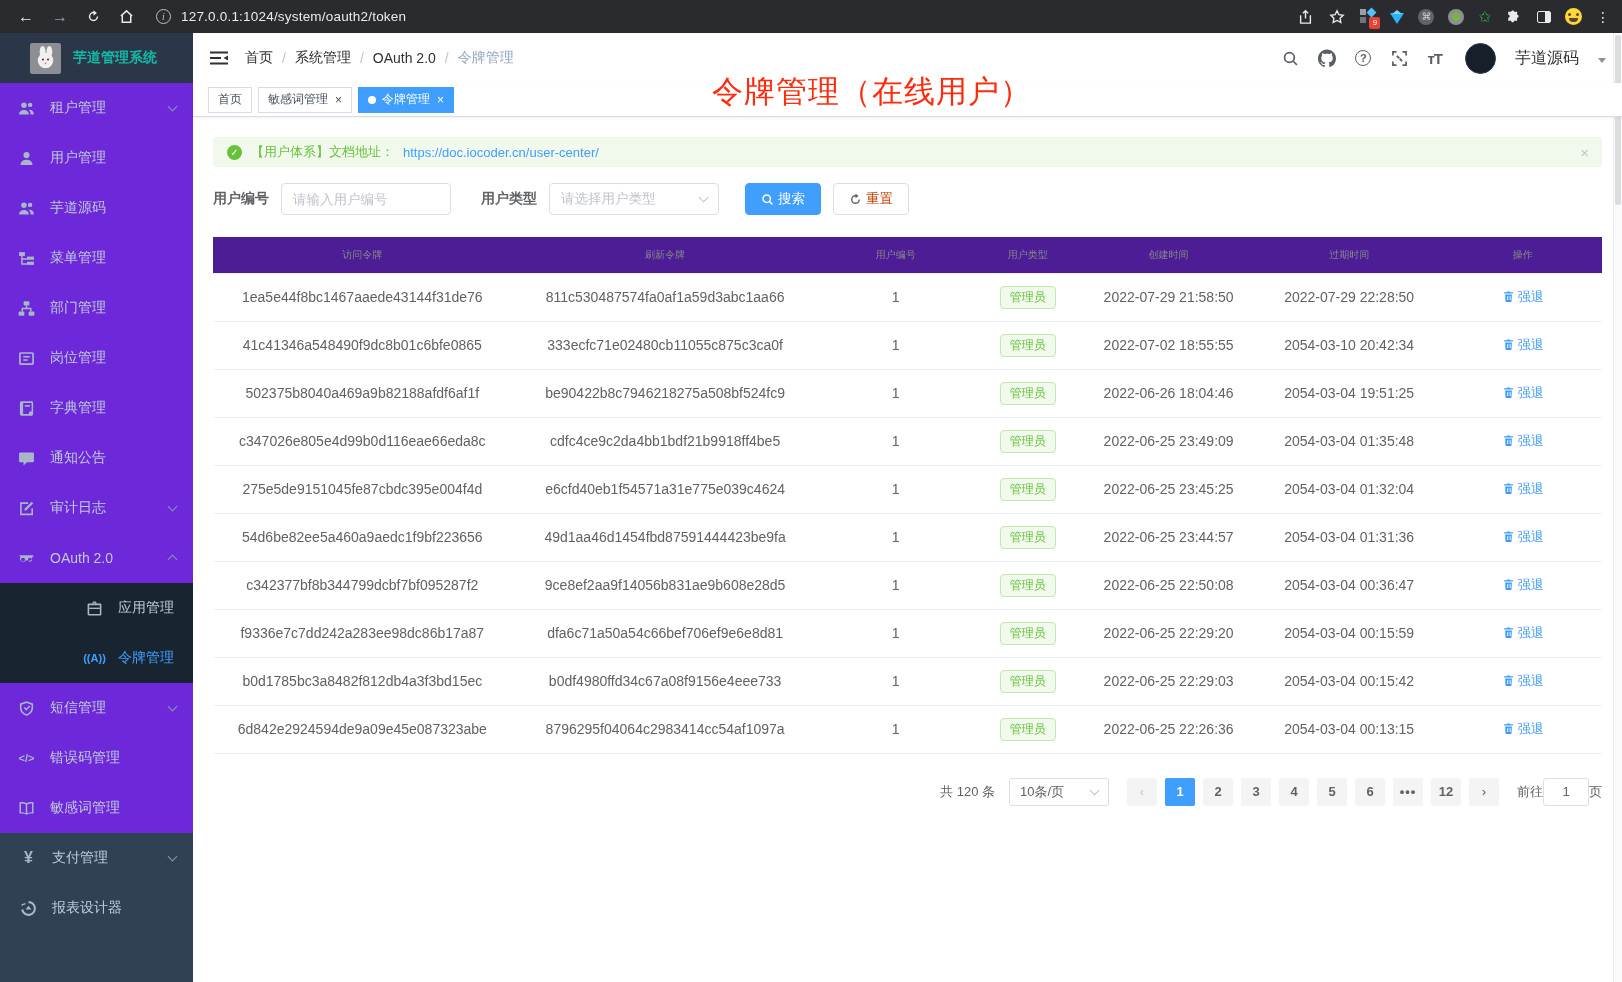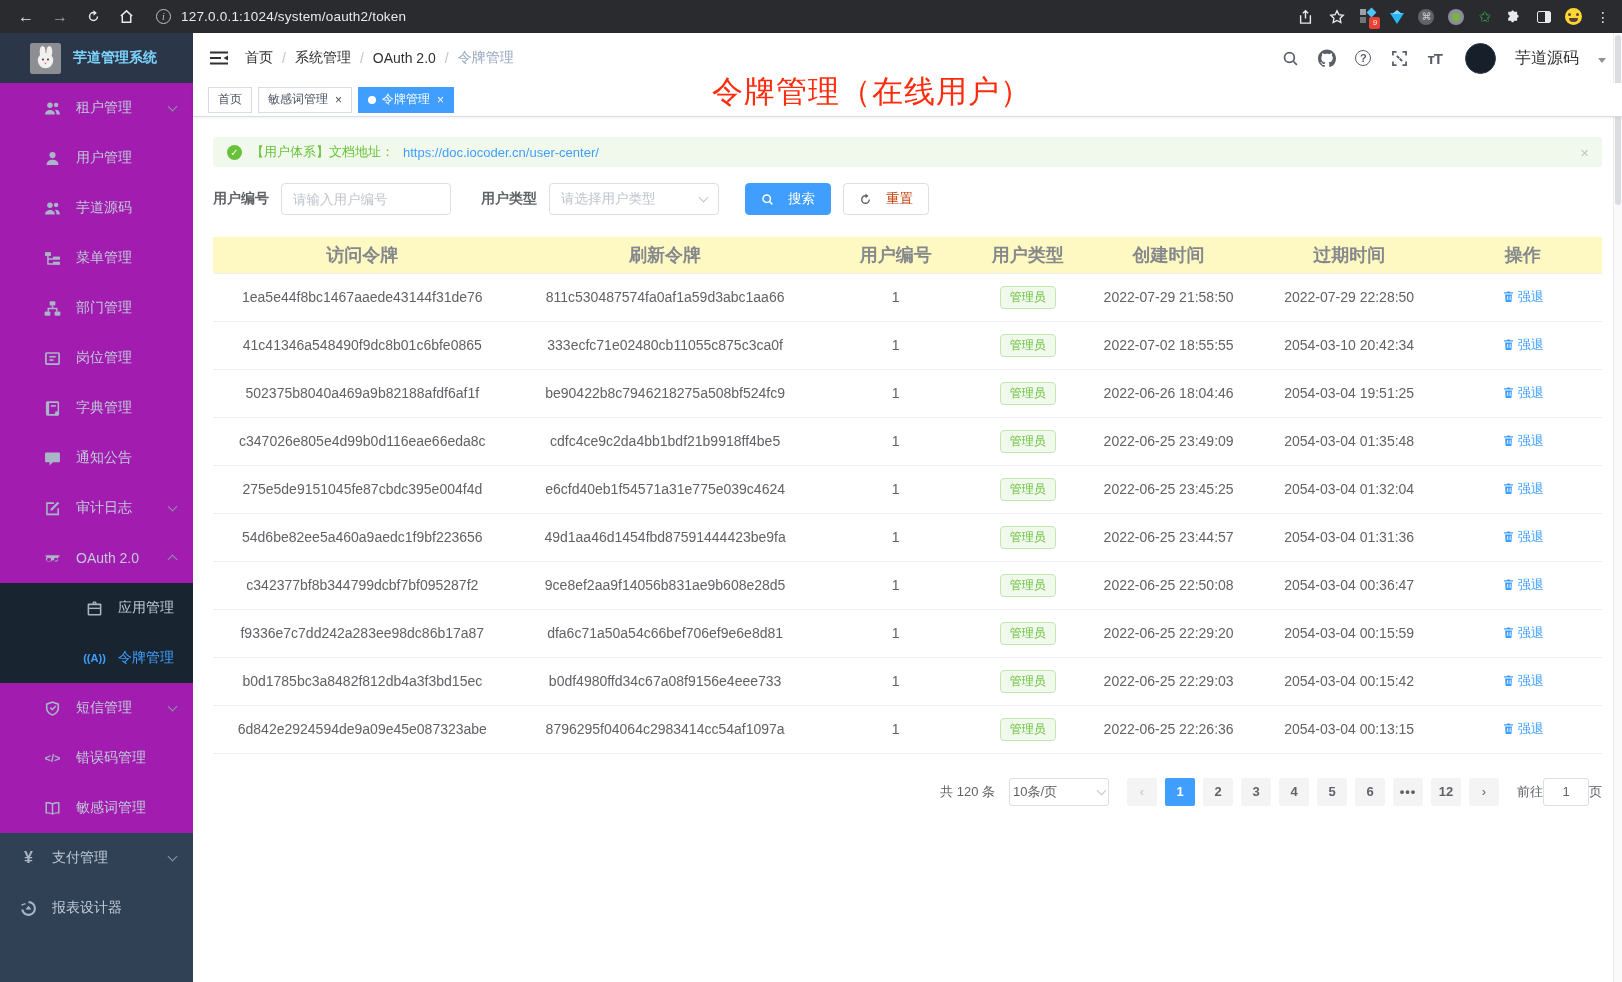--- a/index.html
+++ b/index.html
@@ -32,25 +32,25 @@
   .emoji-face{width:17px;height:17px;border-radius:50%;background:#fdd835;position:relative;}
   .emoji-face:before{content:"";position:absolute;left:3px;top:5px;width:3px;height:3px;border-radius:50%;background:#5d4037;box-shadow:8px 0 0 #5d4037;}
   .emoji-face:after{content:"";position:absolute;left:4px;bottom:3px;width:9px;height:4px;border-radius:0 0 8px 8px;background:#5d4037;}
   .vdots{color:#e8eaed;font-size:14px;letter-spacing:0;}
 
   
   .app { display:flex; height:949px; }
   .sidebar { width:193px; background:#304156; color:#bfcbd9; flex-shrink:0; display:flex; flex-direction:column; }
   .logo { height:50px; background:#2b3649; display:flex; align-items:center; padding-left:30px; gap:12px; flex-shrink:0; }
   .logo-img { width:31px; height:31px; border-radius:3px; background:#7d7d84; display:flex; align-items:center; justify-content:center; overflow:hidden; }
-  .logo-title { color:#7dd3fc; font-weight:700; font-size:14px; }
+  .logo-title { color:#14b8a6; font-weight:700; font-size:14px; }
   .menu { flex:1; overflow:hidden; }
   .menu-item { height:50px; display:flex; align-items:center; position:relative; font-size:14px; cursor:pointer; }
   .menu-item.lv0 { padding-left:20px; background:#304156; }
-  .menu-item.lv1 { padding-left:44px; background:#a21caf; }
+  .menu-item.lv1 { padding-left:18px; background:#6d28d9; }
   .menu-item.lv2 { padding-left:86px; background:#18242f; }
   .menu-item .mi-icon { width:17px; height:17px; margin-right:15px; color:#a8b6c7; display:flex; align-items:center; justify-content:center; flex-shrink:0; font-size:12px; }
   .menu-item.active { color:#409eff; }
   .menu-item.active .mi-icon { color:#409eff; }
   .mi-arrow { position:absolute; right:17px; width:7px; height:7px; border-right:1.6px solid #8b98a8; border-bottom:1.6px solid #8b98a8; }
   .mi-arrow.down { transform:rotate(45deg); margin-top:-3px; }
   .mi-arrow.up { transform:rotate(-135deg); margin-top:3px; }
   .mi-txt-icon { font-weight:700; font-size:11px; }
 
   .main { flex:1; position:relative; background:#fff; }
@@ -93,35 +93,35 @@
 
   .filters { margin-top:16px; display:flex; align-items:center; }
   .f-label { font-weight:700; color:#606266; font-size:14px; margin-right:12px; }
   .f-input, .f-select { width:170px; height:32px; border:1px solid #dcdfe6; border-radius:4px; display:flex; align-items:center; padding:0 11px; background:#fff; }
   .f-input input { border:none; outline:none; width:100%; font-size:13.5px; color:#606266; font-family:inherit; background:transparent; }
   .f-input input::placeholder { color:#c0c4cc; }
   .f-select { justify-content:space-between; cursor:pointer; }
   .f-select .ph { color:#c0c4cc; font-size:13.5px; }
   .sel-caret { width:7px; height:7px; border-right:1.4px solid #c0c4cc; border-bottom:1.4px solid #c0c4cc; transform:rotate(45deg); margin-top:-3px; }
   .gap24 { width:26px; } .gap28 { width:30px; } .gap10 { width:12px; }
-  .btn { height:32px; border-radius:4px; display:inline-flex; align-items:center; justify-content:center; gap:14px; font-size:13.5px; cursor:pointer; padding:0 15px; }
+  .btn { height:32px; border-radius:4px; display:inline-flex; align-items:center; justify-content:center; gap:4px; font-size:13.5px; cursor:pointer; padding:0 15px; }
   .btn-primary { background:#409eff; border:1px solid #409eff; color:#fff; }
   .btn-plain { background:#fff; border:1px solid #dcdfe6; color:#c2410c; }
 
   
   table { width:100%; border-collapse:collapse; margin-top:22px; table-layout:fixed; }
-  th { height:36px; background:#fef9c3; color:#85888c; font-weight:700; font-size:18px; border-bottom:1px solid #ebeef5; text-align:center; }
+  th { height:36px; background:#4c1d95; color:#85888c; font-weight:400; font-size:10px; border-bottom:1px solid #ebeef5; text-align:center; }
   td { height:48px; border-bottom:1px solid #ebeef5; text-align:center; font-size:14px; color:#606266; overflow:hidden; white-space:nowrap; }
   .badge { display:inline-block; padding:2px 9px; font-size:12px; color:#67c23a; background:#f0f9eb; border:1px solid #c2e7b0; border-radius:4px; line-height:17px; }
   .op-link { color:#409eff; font-size:13px; display:inline-flex; align-items:center; gap:3px; cursor:pointer; }
 
   
   .pager-row { margin-top:24px; display:flex; align-items:center; justify-content:flex-end; gap:14px; font-size:13px; color:#606266; padding-bottom:20px; }
   .pg-total { white-space:nowrap; }
-  .pg-size { width:100px; height:28px; border:1px solid #dcdfe6; border-radius:3px; display:flex; align-items:center; justify-content:space-between; padding:0 3px; cursor:pointer; color:#606266; }
+  .pg-size { width:100px; height:28px; border:1px solid #dcdfe6; border-radius:3px; display:flex; align-items:center; justify-content:space-between; padding:0 10px; cursor:pointer; color:#606266; }
   .pg-btns { display:flex; align-items:center; }
   .pg-btn { min-width:30px; height:28px; margin:0 4px; background:#f4f4f5; border-radius:2px; display:flex; align-items:center; justify-content:center; font-weight:700; color:#606266; cursor:pointer; padding:0 4px; }
   .pg-btn.arrow { font-weight:400; }
   .pg-btn.disabled { color:#c0c4cc; cursor:default; }
   .pg-btn.active { background:#409eff; color:#fff; }
   .pg-btn.dots { letter-spacing:1px; font-weight:700; }
   .pg-goto { display:flex; align-items:center; white-space:nowrap; }
   .pg-input { width:46px; height:28px; border:1px solid #dcdfe6; border-radius:3px; text-align:center; font-size:13px; color:#606266; outline:none; font-family:inherit; }
 </style>
 </head>

